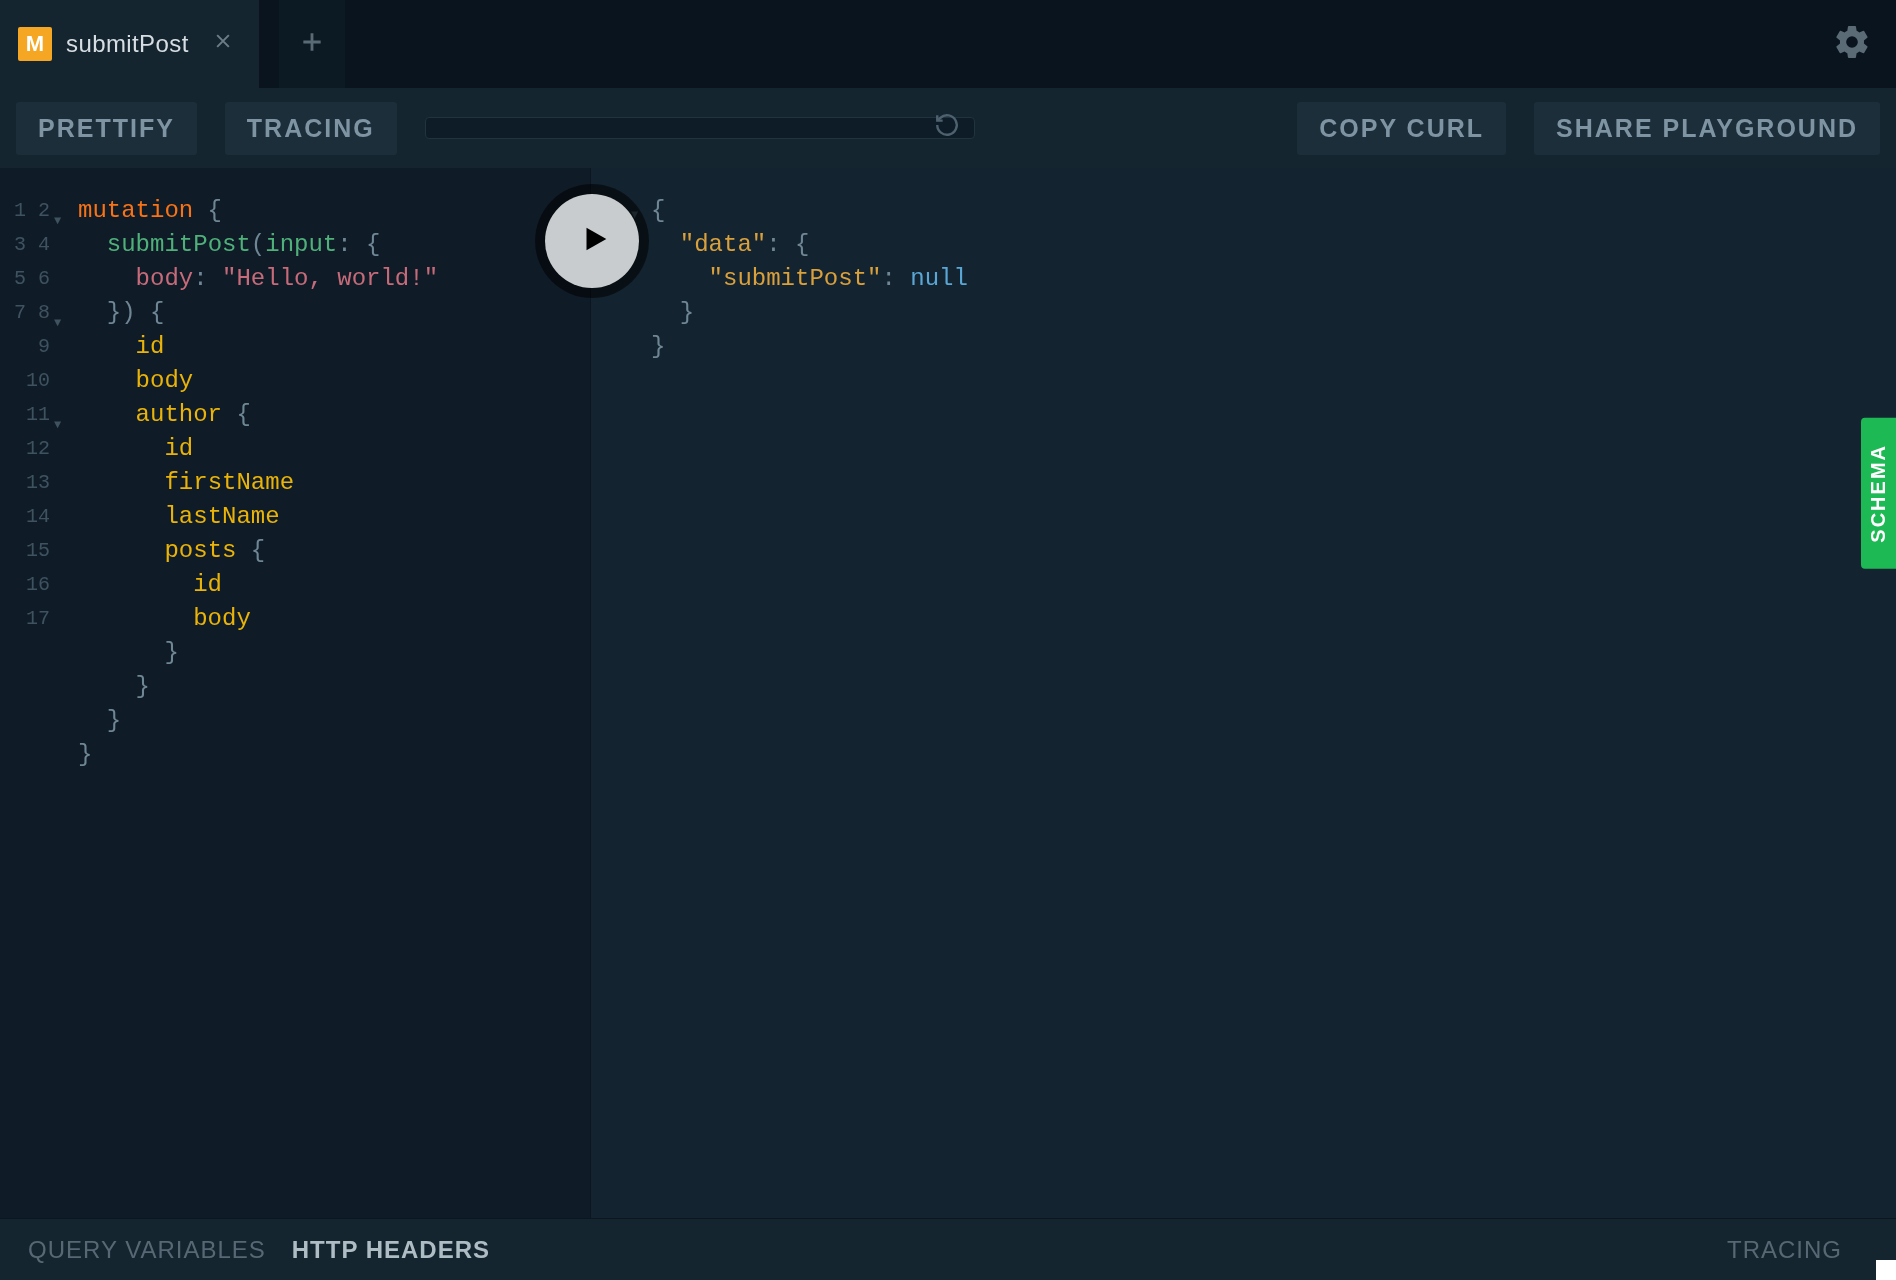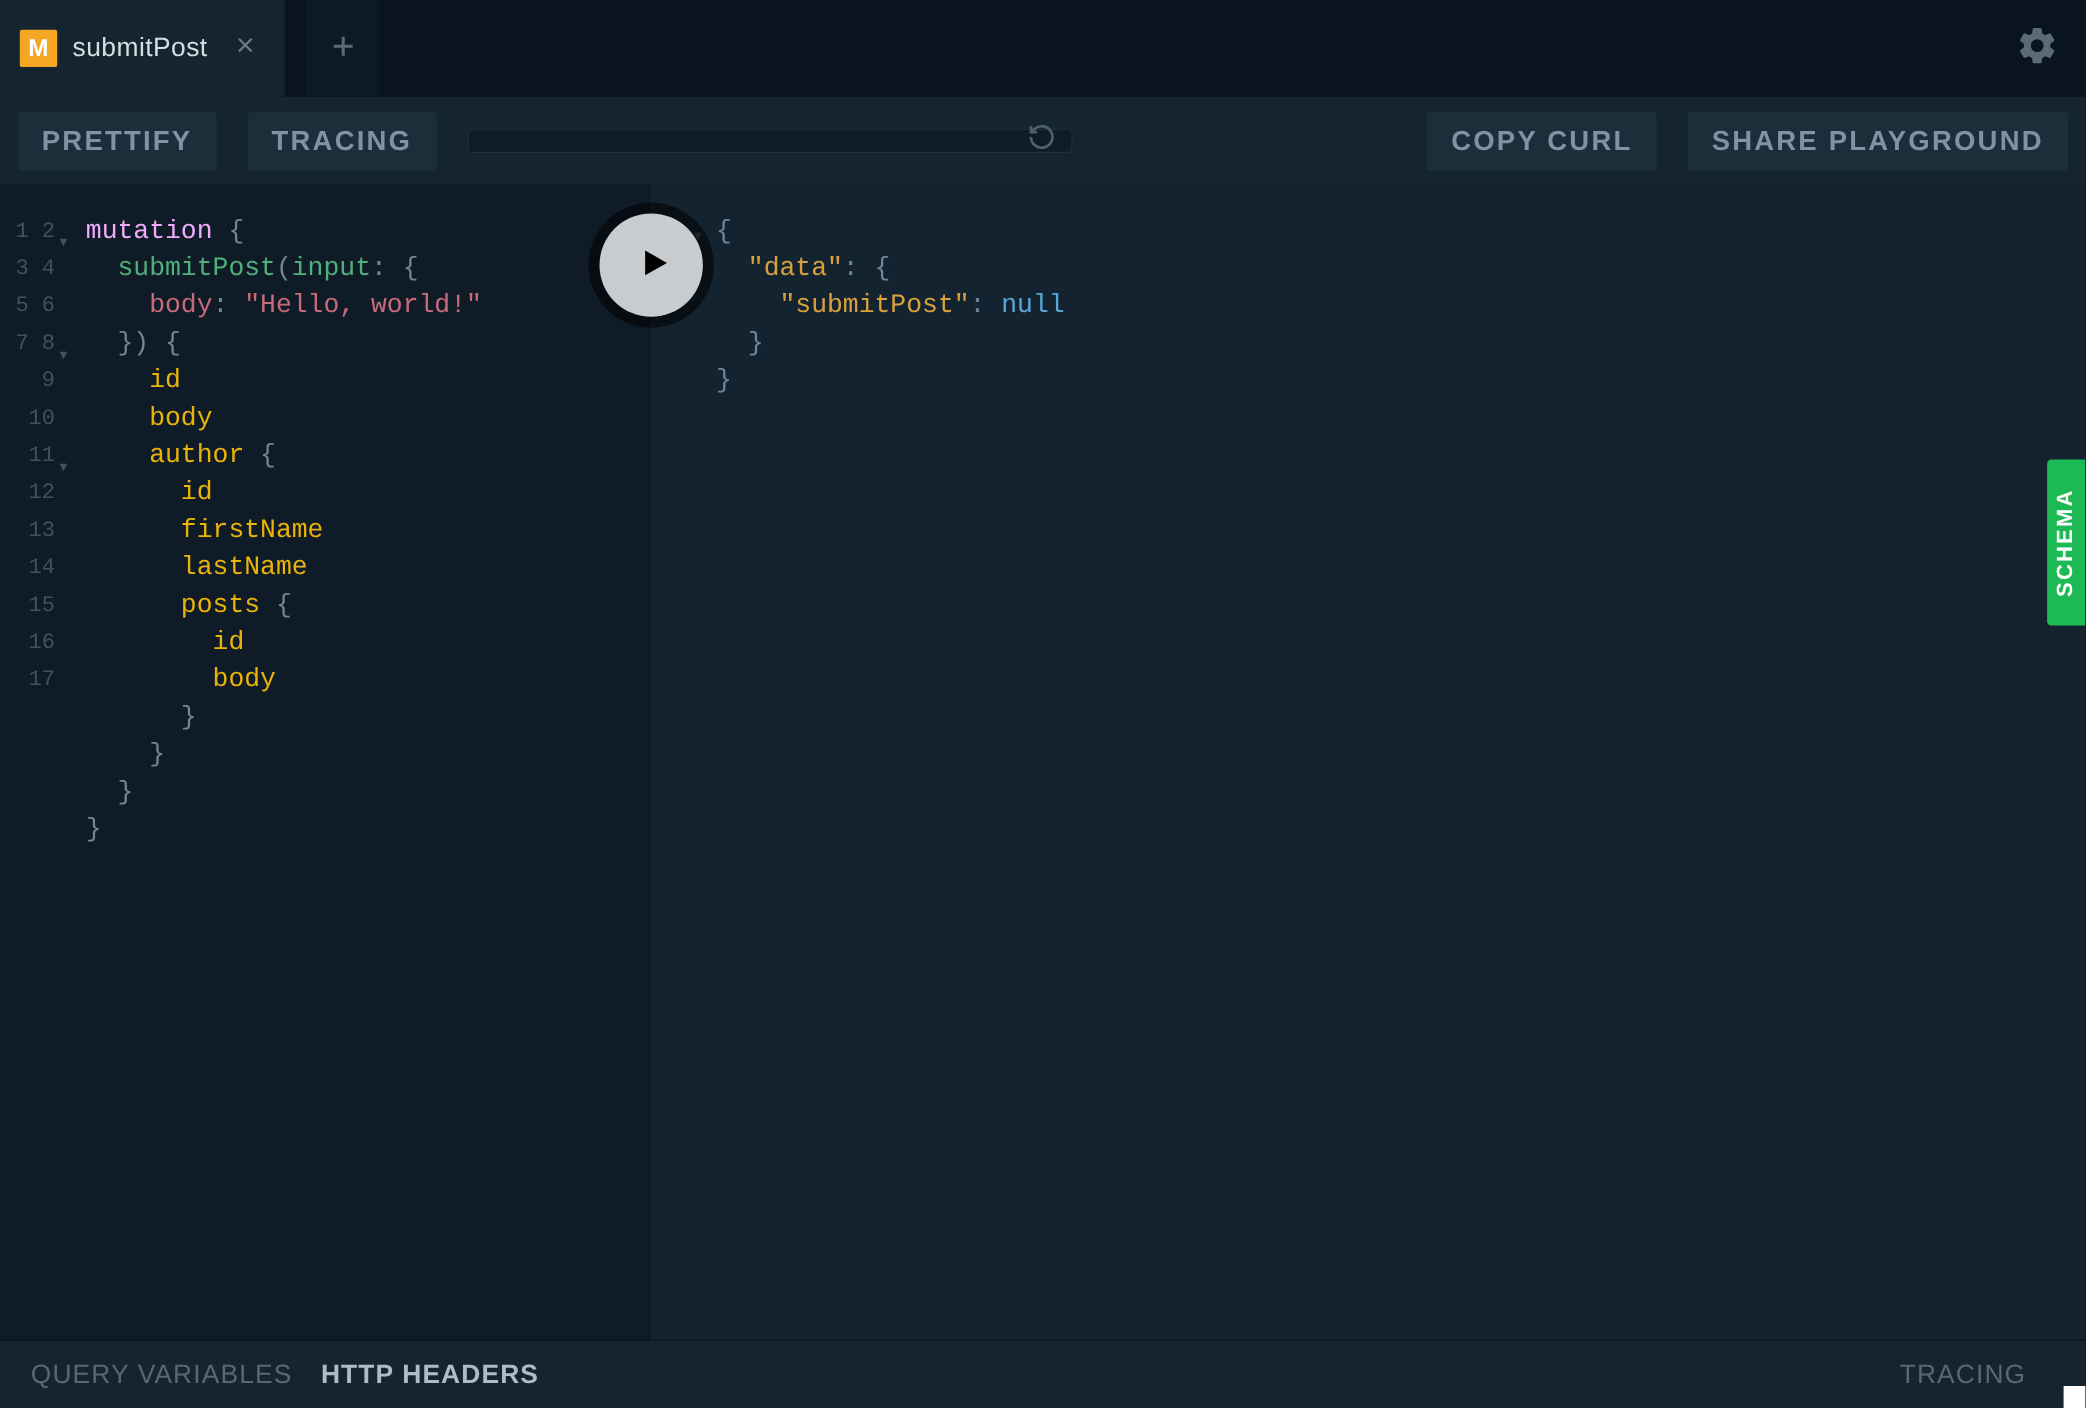--- a/index.html
+++ b/index.html
@@ -160,21 +160,21 @@
     user-select: none;
   }
   .r-fold {
     position: absolute;
     left: 40px;
     color: #3f5260;
     font-size: 12px;
   }
 
   
-  .c-key   { color: #f0abfc; font-family: Liberation Mono, monospace; }   
+  .c-key   { color: #f97316; font-family: Liberation Mono, monospace; }   
   .c-fn    { color: #4fb07a; }   
   .c-arg   { color: #c76b7a; }   
   .c-str   { color: #c76b7a; }
   .c-punc  { color: #6f8694; }   
   .c-field { color: #eab308; }
   .c-kwarg { color: #4fb07a; }
   .r-key   { color: #d9a03c; }
   .r-punc  { color: #6f8694; }
   .r-null  { color: #5aa7d6; }
 

